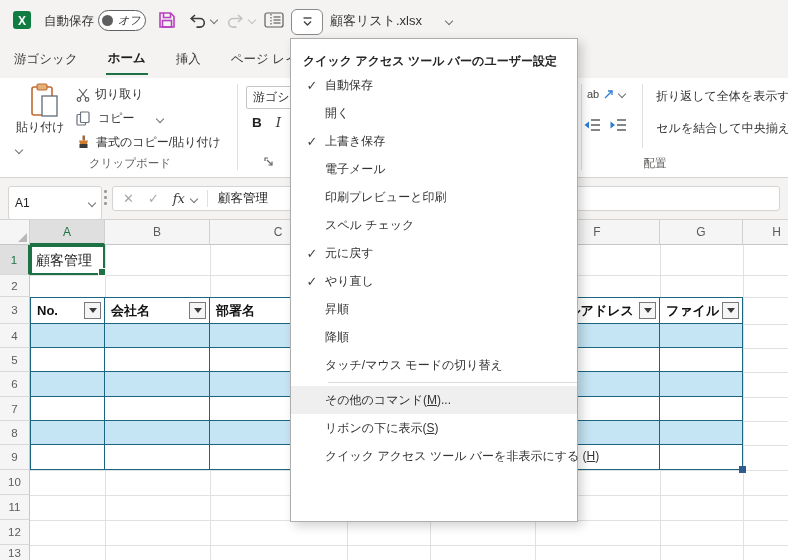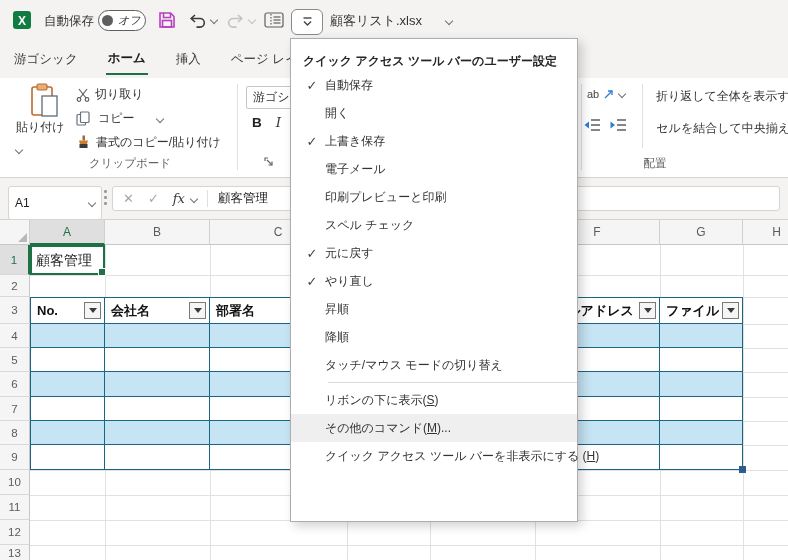--- a/index.html
+++ b/index.html
@@ -451,27 +451,27 @@
       </div>
     <div class="mi">
         <span class="chk"></span>
         <span class="lbl">降順</span>
       </div>
     <div class="mi">
         <span class="chk"></span>
         <span class="lbl">タッチ/マウス モードの切り替え</span>
       </div>
     <div class="msep"></div>
+    <div class="mi hover">
+        <span class="chk"></span>
+        <span class="lbl"><span>その他のコマンド(</span><span class="ul">M</span><span>)...</span></span>
+      </div>
     <div class="mi">
         <span class="chk"></span>
         <span class="lbl"><span>リボンの下に表示(</span><span class="ul">S</span><span>)</span></span>
       </div>
-    <div class="mi hover">
-        <span class="chk"></span>
-        <span class="lbl"><span>その他のコマンド(</span><span class="ul">M</span><span>)...</span></span>
-      </div>
     <div class="mi">
         <span class="chk"></span>
         <span class="lbl"><span>クイック アクセス ツール バーを非表示にする (</span><span class="ul">H</span><span>)</span></span>
       </div>
   </div>
 
 </div>
 
 </body></html>

